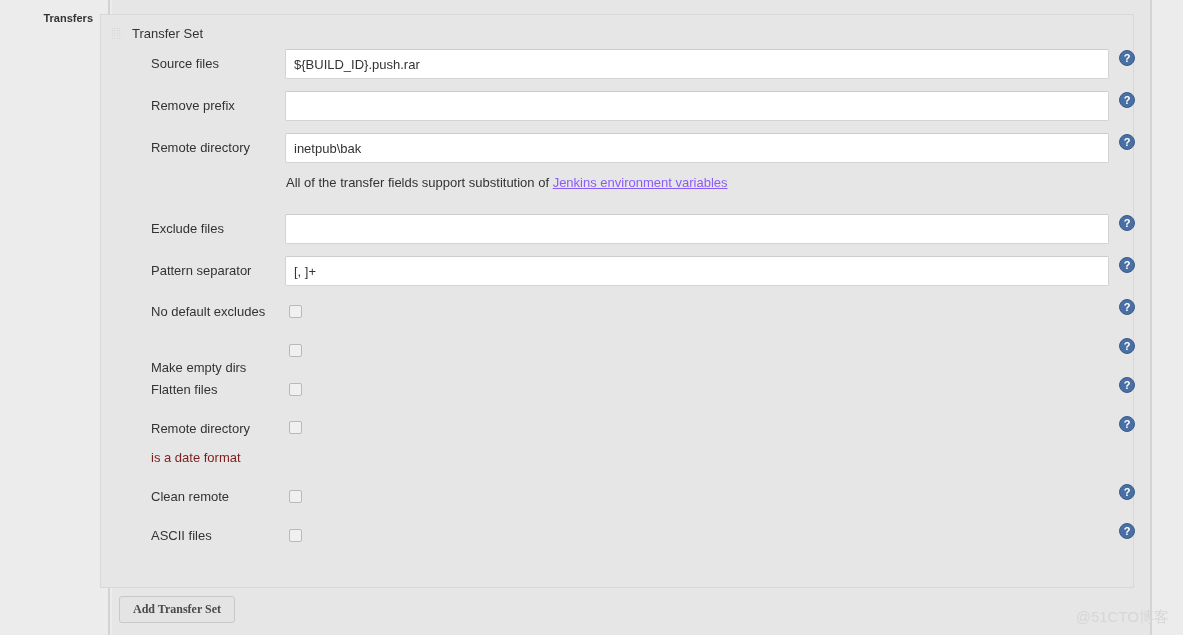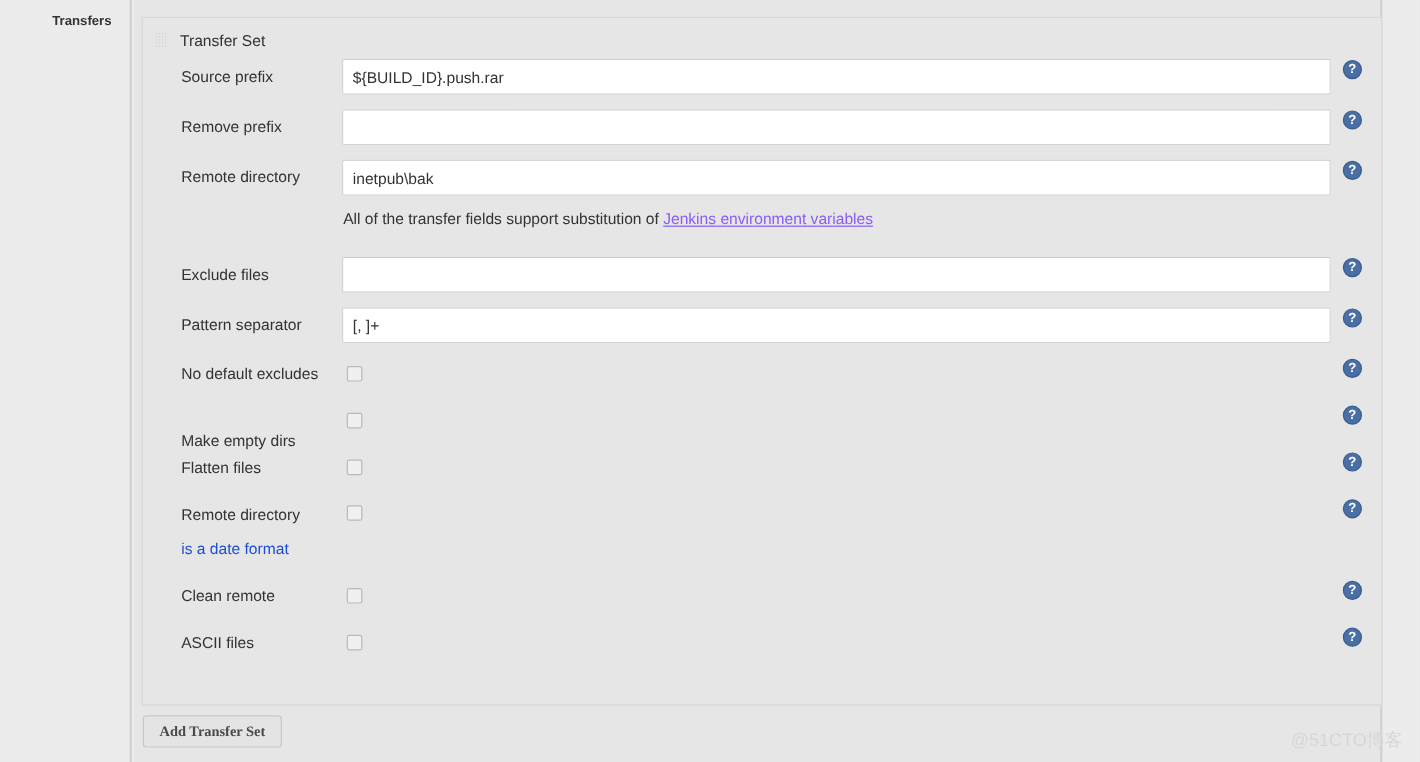--- a/index.html
+++ b/index.html
@@ -83,21 +83,21 @@
     left: 1154px;
     top: 0;
     width: 29px;
     height: 635px;
     background: #ececec;
   }
 
   
   .transfer-set {
     position: absolute;
-    left: 118px;
+    left: 100px;
     top: 14px;
     width: 1034px;
     height: 574px;
     background: #e6e6e6;
     border: 1px solid #d8d8d8;
     box-sizing: border-box;
   }
 
   .ts-header {
     position: absolute;
@@ -126,21 +126,21 @@
     position: absolute;
     left: 151px;
     font-size: 13px;
     color: #333333;
     white-space: nowrap;
   }
   .row-label-cont {
     position: absolute;
     left: 151px;
     font-size: 13px;
-    color: #1d4ed8;
+    color: #7f1d1d;
     white-space: nowrap;
   }
 
   .text-input {
     position: absolute;
     left: 285px;
     width: 824px;
     height: 30px;
     box-sizing: border-box;
     border: 1px solid #d3d3d3;
@@ -242,21 +242,21 @@
 <div class="outer-panel"></div>
 <div class="right-gutter"></div>
 
 <div class="transfer-set">
   <div class="ts-header">
     <span class="drag-handle"></span>
     <span class="ts-title">Transfer Set</span>
   </div>
 </div>
 
-<div class="row-label" style="top:56px">Source prefix</div>
+<div class="row-label" style="top:56px">Source files</div>
 <input class="text-input" style="top: 49px;" value="${BUILD_ID}.push.rar">
 <div class="help-icon" style="top:50px">?</div>
 
 <div class="row-label" style="top:98px">Remove prefix</div>
 <input class="text-input" style="top: 91px;" value="">
 <div class="help-icon" style="top:92px">?</div>
 
 <div class="row-label" style="top:140px">Remote directory</div>
 <input class="text-input" style="top: 133px;" value="inetpub\bak">
 <div class="help-icon" style="top:134px">?</div>

